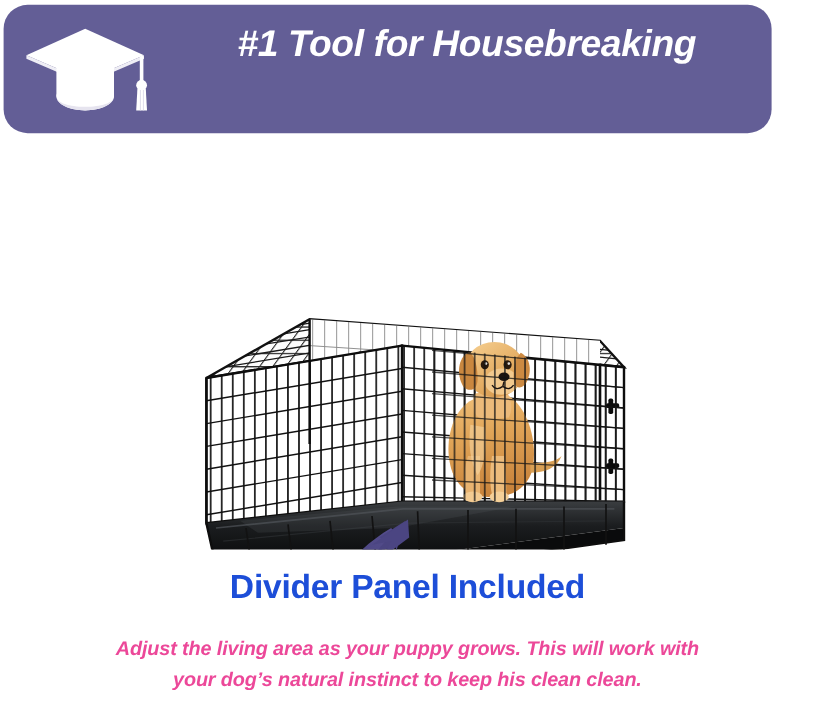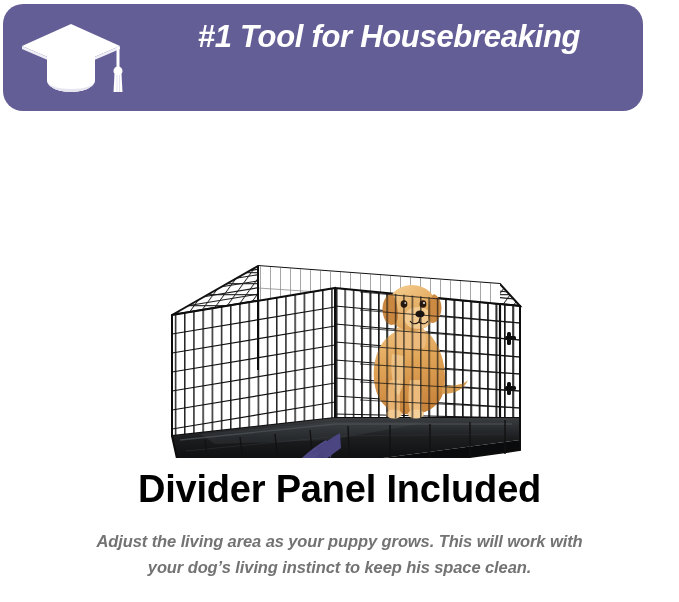--- a/index.html
+++ b/index.html
@@ -71,30 +71,30 @@
 
   
   #caption-block {
     position: absolute;
     left: 0;
     top: 466px;
     width: 679px;
     text-align: center;
   }
   #divider-heading {
-    color: #000000;
-    font-size: 38px;
+    color: #1d4ed8;
+    font-size: 28px;
     font-weight: bold;
     line-height: 46px;
     letter-spacing: -0.2px;
     margin: 0;
   }
   #caption-body {
     margin: 16px 0 0 0;
-    color: #737373;
+    color: #ec4899;
     font-size: 16.5px;
     font-weight: bold;
     font-style: italic;
     line-height: 26px;
     letter-spacing: -0.1px;
   }
   #caption-body .cl {
     display: block;
   }
 </style>
@@ -381,15 +381,15 @@
       <path d="M338,316 L316,330 L322,332 L312,344 L330,336 L330,342 Z" fill="#4a4480"></path>
       <path d="M340,315 L310,336 L326,333 L318,347 L341,330 Z" fill="#4b4582"></path>
     </g>
   </svg>
 </div>
 
 <div id="caption-block">
   <h2 id="divider-heading">Divider Panel Included</h2>
   <p id="caption-body">
     <span class="cl">Adjust the living area as your puppy grows. This will work with</span>
-    <span class="cl">your dog’s living instinct to keep his space clean.</span>
+    <span class="cl">your dog’s natural instinct to keep his clean clean.</span>
   </p>
 </div>
 
 </body></html>

